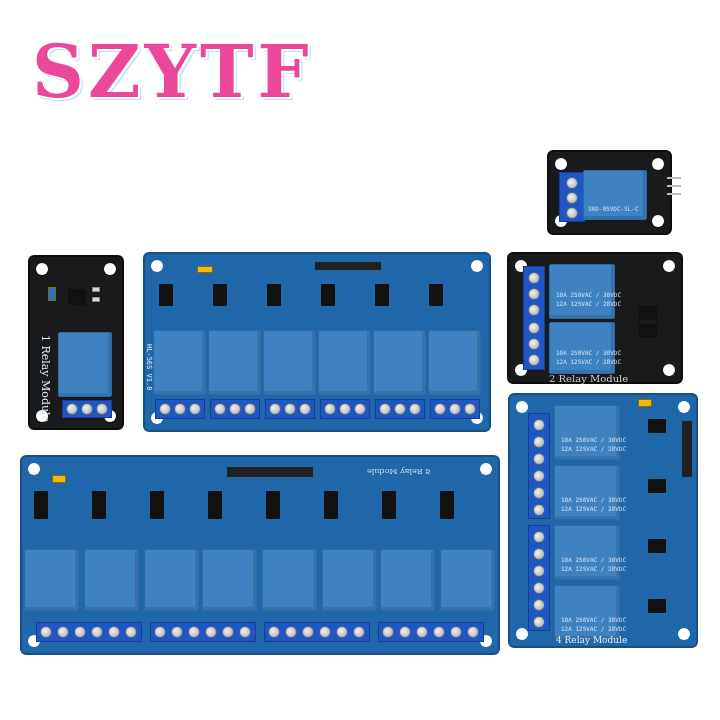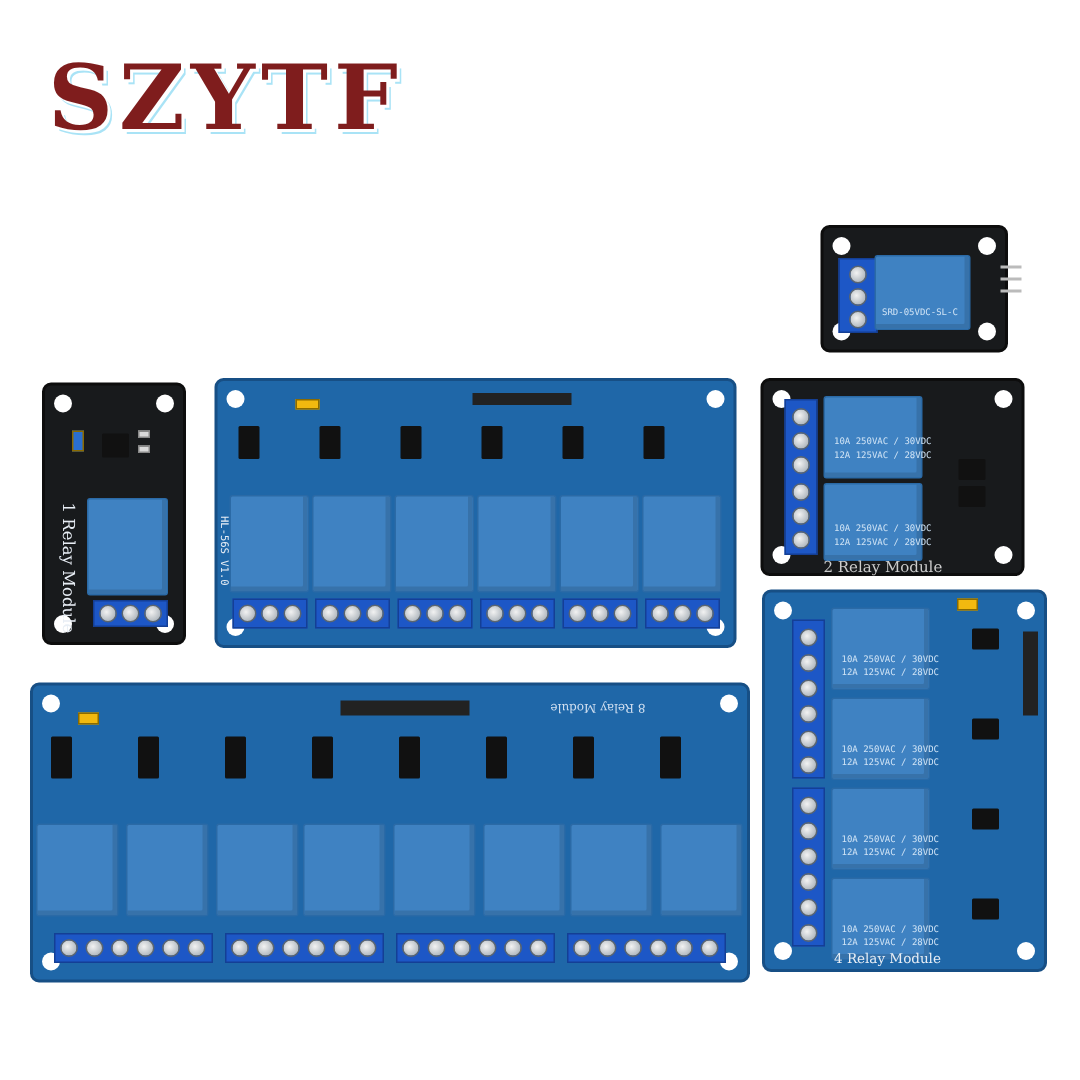--- a/index.html
+++ b/index.html
@@ -1,17 +1,17 @@
 <!DOCTYPE html>
 <html><head>
 <meta charset="utf-8">
 <style>
   * { box-sizing: border-box; margin: 0; padding: 0; }
   body { width: 720px; height: 720px; background: #ffffff; position: relative; overflow: hidden; font-family: "DejaVu Serif", serif; }
-  .brand { position: absolute; left: 32px; top: 36px; font-family: "DejaVu Serif", serif; font-weight: bold; font-size: 60px; letter-spacing: 4px; color: #7f1d1d; text-shadow: 2px 2px 0 #ffffff, 3px 3px 0 #a9e3f6; line-height: 1; }
+  .brand { position: absolute; left: 32px; top: 36px; font-family: "DejaVu Serif", serif; font-weight: bold; font-size: 72px; letter-spacing: 4px; color: #ec4899; text-shadow: 2px 2px 0 #ffffff, 3px 3px 0 #a9e3f6; line-height: 1; }
   .board { position: absolute; border-radius: 6px; }
   .board.blue { background: #1f67a8; border: 2px solid #174f85; }
   .board.black { background: #181a1c; border: 2px solid #0d0d0d; }
   .hole { position: absolute; width: 12px; height: 12px; border-radius: 50%; background: #fff; }
   .relay { position: absolute; background: #3f82c2; border: 1px solid #2b6aa6; border-radius: 2px; box-shadow: inset -3px -3px 0 rgba(0,0,0,0.12); }
   .relay .spec { position: absolute; font-family: "DejaVu Sans Mono", monospace; font-size: 6px; color: #cfe3f5; white-space: pre; line-height: 8px; }
   .terminal { position: absolute; background: #1d57c6; border: 1px solid #143f95; }
   .screw { position: absolute; width: 12px; height: 12px; border-radius: 50%; background: radial-gradient(circle at 40% 40%, #f2f2f2, #9aa4ad); border: 1px solid #5a6570; }
   .chip { position: absolute; background: #111; border-radius: 1px; }
   .smd { position: absolute; background: #d9d9d9; border: 1px solid #888; }

